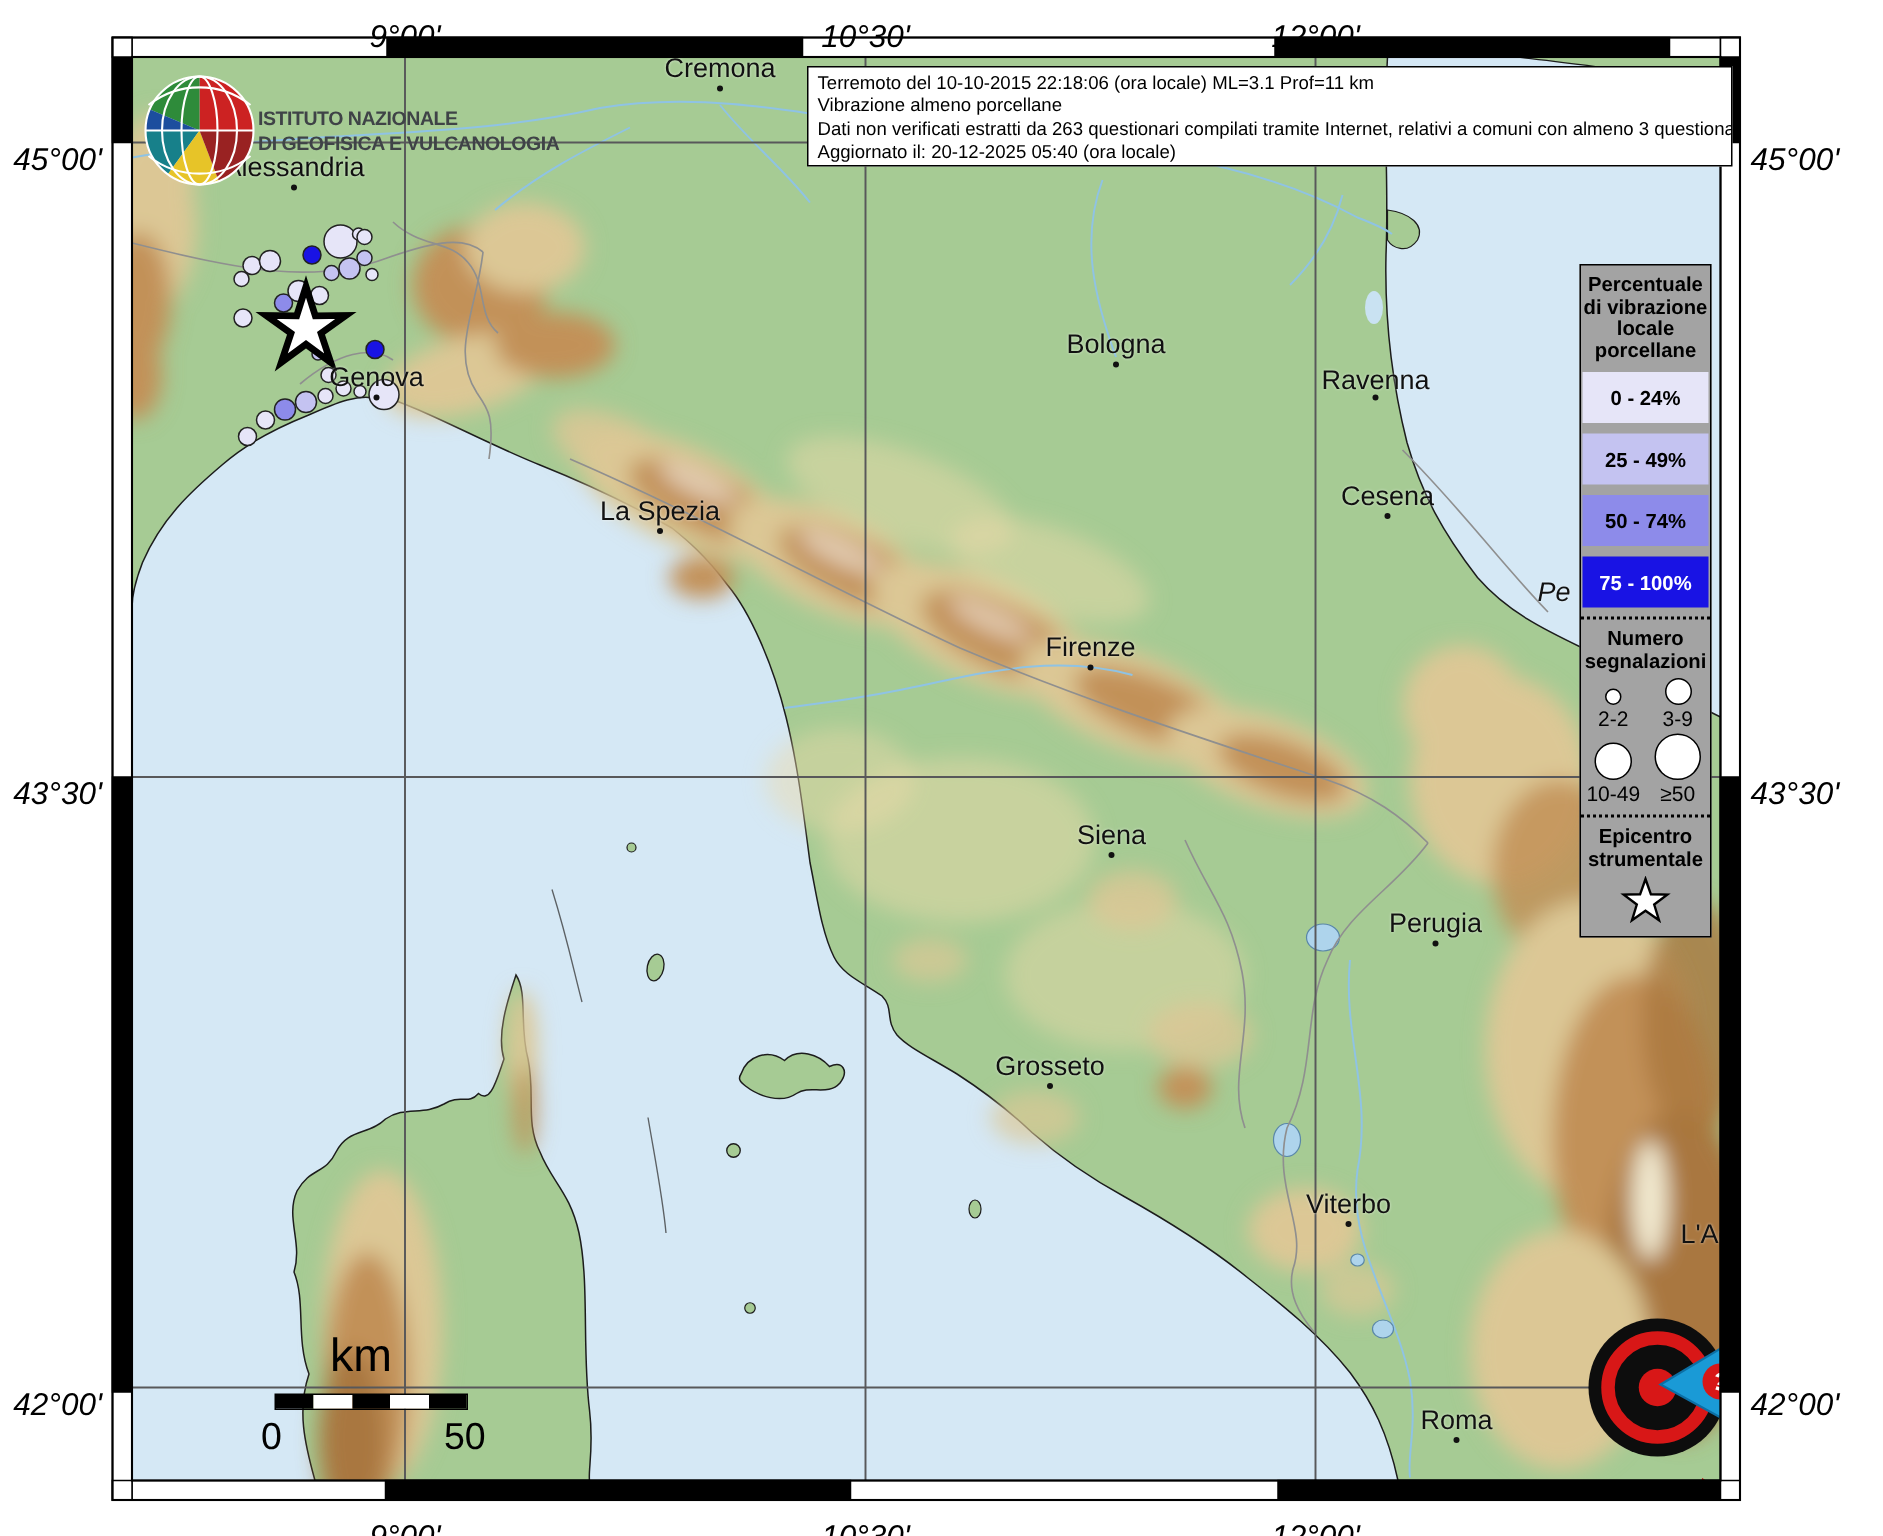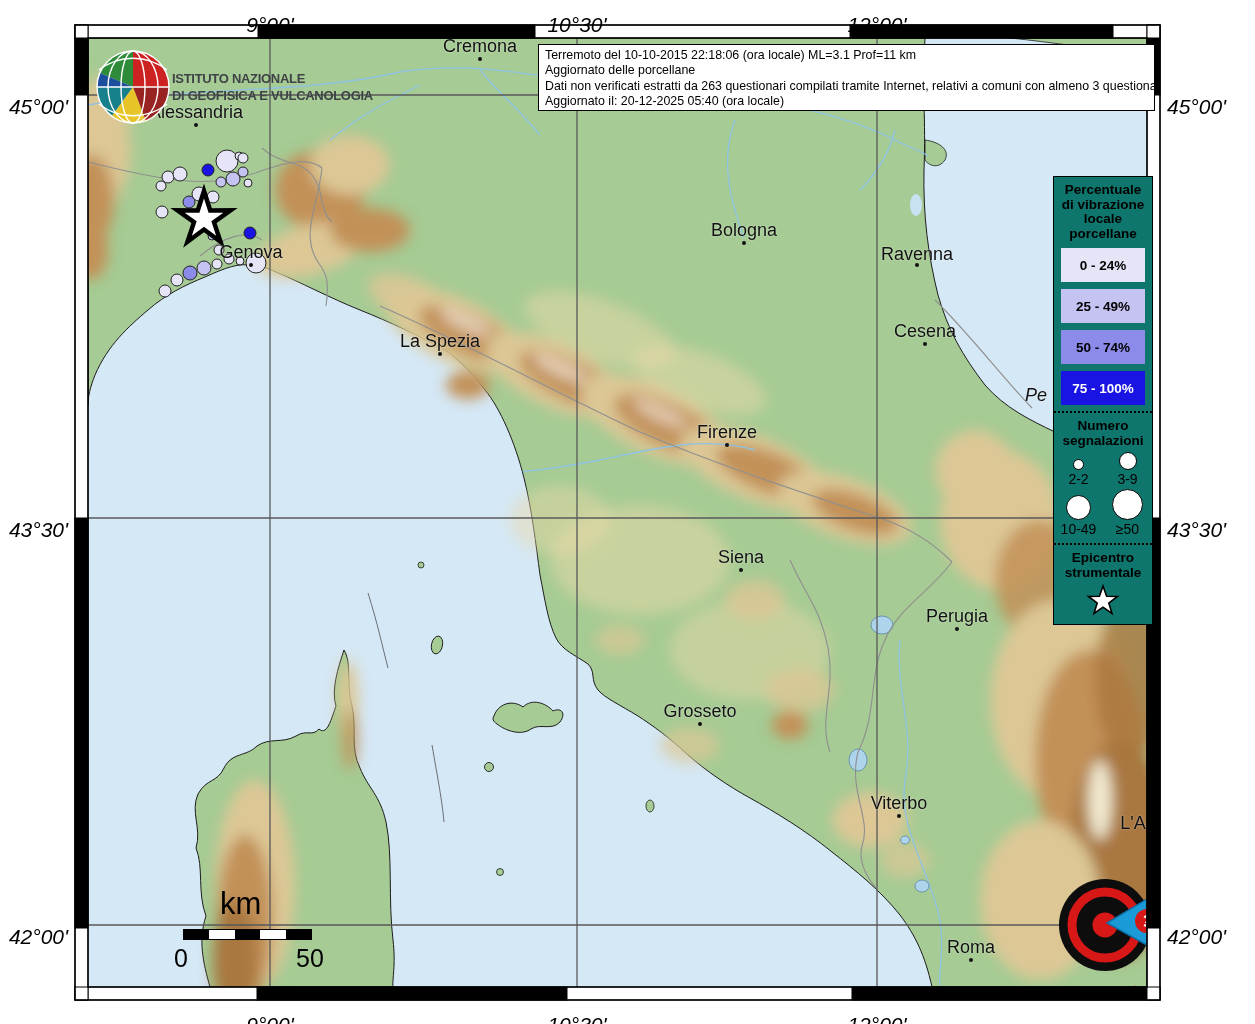--- a/index.html
+++ b/index.html
@@ -15,21 +15,21 @@
   .axis-label{position:absolute;font-size:21px;color:#000;}
   #axis-layer{position:absolute;left:0;top:12px;width:1255px;height:864px;z-index:35;pointer-events:none;font-style:italic;}
   
   #ingv{position:absolute;left:94px;top:48px;z-index:40;display:flex;align-items:center;}
   #ingv-text{color:#3f4347;font-weight:bold;font-size:13px;letter-spacing:-0.3px;line-height:17px;}
   
   #info-box{position:absolute;left:538px;top:44px;width:617px;height:67px;background:#ffffff;
             border:1.5px solid #000;z-index:40;box-sizing:border-box;padding:3px 6px;
             font-size:12.4px;line-height:15.4px;color:#000;white-space:nowrap;overflow:hidden;}
   
-  #legend{position:absolute;left:1053px;top:176px;width:100px;z-index:40;background:#0f766e;
+  #legend{position:absolute;left:1053px;top:176px;width:88px;z-index:40;background:#a3a3a3;
           border:1.5px solid #000;box-sizing:border-box;text-align:center;color:#000;}
   #legend .sec{padding:4px 0 6px 0;}
   #legend .sec-title{font-weight:bold;font-size:13.5px;line-height:14.5px;padding-top:2px;}
   .swatch{width:84px;height:34px;margin:7px auto 0 auto;display:flex;align-items:center;justify-content:center;
           font-weight:bold;font-size:13.5px;}
   #sec-counts{border-top:2px dotted #000;border-bottom:2px dotted #000;}
   #counts-grid{display:grid;grid-template-columns:1fr 1fr;row-gap:2px;margin-top:4px;}
   .count-item{display:flex;flex-direction:column;align-items:center;justify-content:flex-end;}
   .count-circle{border:1.6px solid #000;border-radius:50%;background:#fff;}
   .count-label{font-size:14px;margin-top:1px;}
@@ -346,21 +346,21 @@
       </g>
     </svg>
     <div id="ingv-text">
       <div>ISTITUTO NAZIONALE</div>
       <div>DI GEOFISICA E VULCANOLOGIA</div>
     </div>
   </div>
 
   <div id="info-box">
     <div>Terremoto del 10-10-2015 22:18:06 (ora locale) ML=3.1 Prof=11 km</div>
-    <div>Aggiornato delle porcellane</div>
+    <div>Vibrazione almeno porcellane</div>
     <div>Dati non verificati estratti da 263 questionari compilati tramite Internet, relativi a comuni con almeno 3 questionari.</div>
     <div>Aggiornato il: 20-12-2025 05:40 (ora locale)</div>
   </div>
 
   <div id="legend">
     <div class="sec" id="sec-percent">
       <div class="sec-title">
         <div>Percentuale</div>
         <div>di vibrazione</div>
         <div>locale</div>

